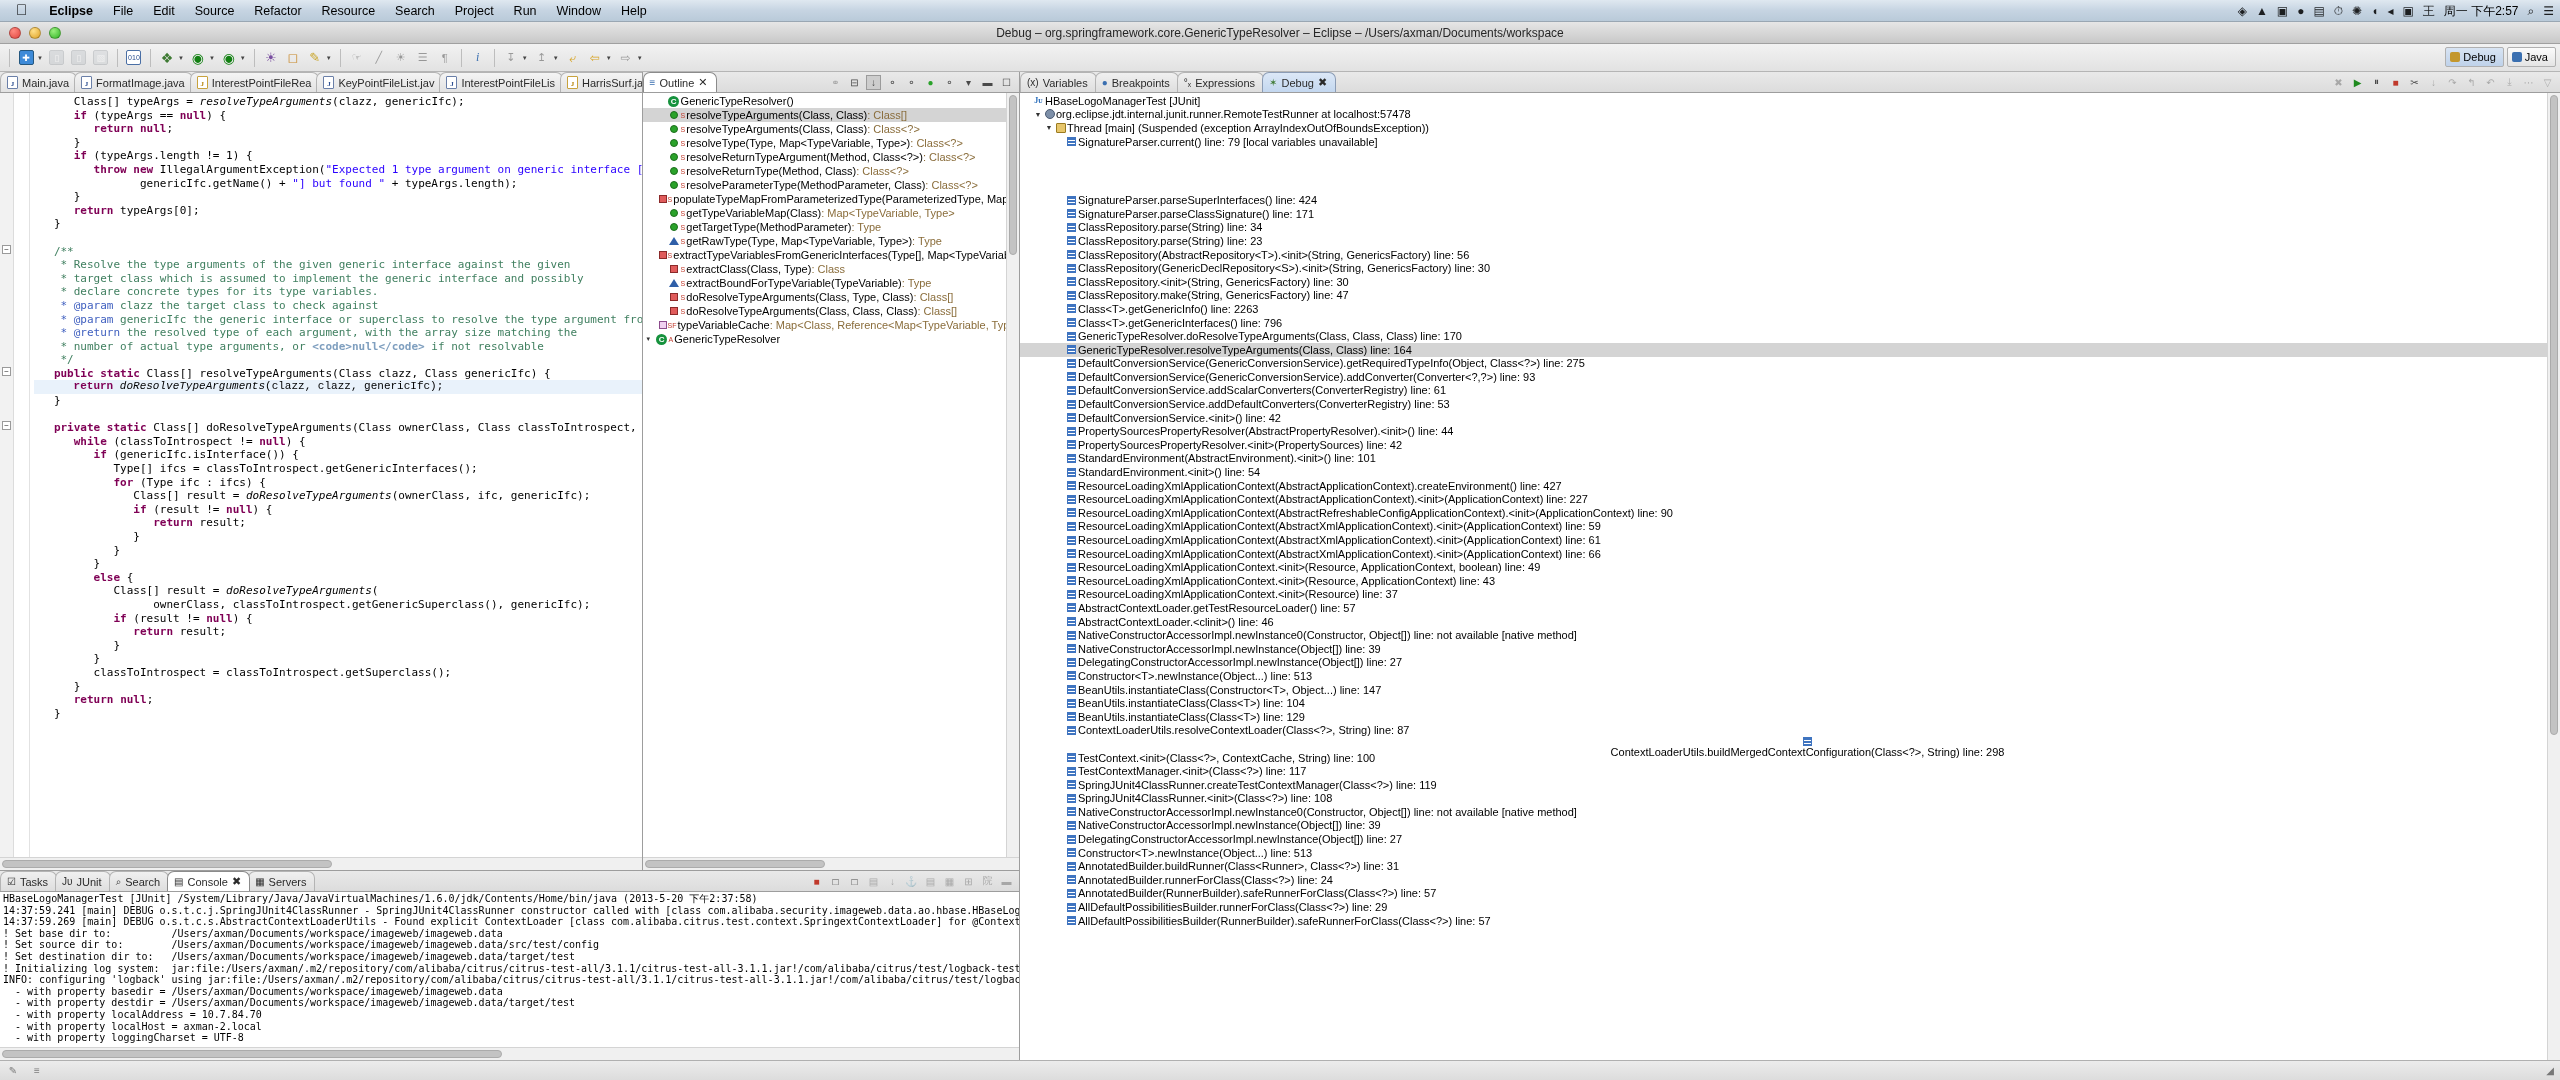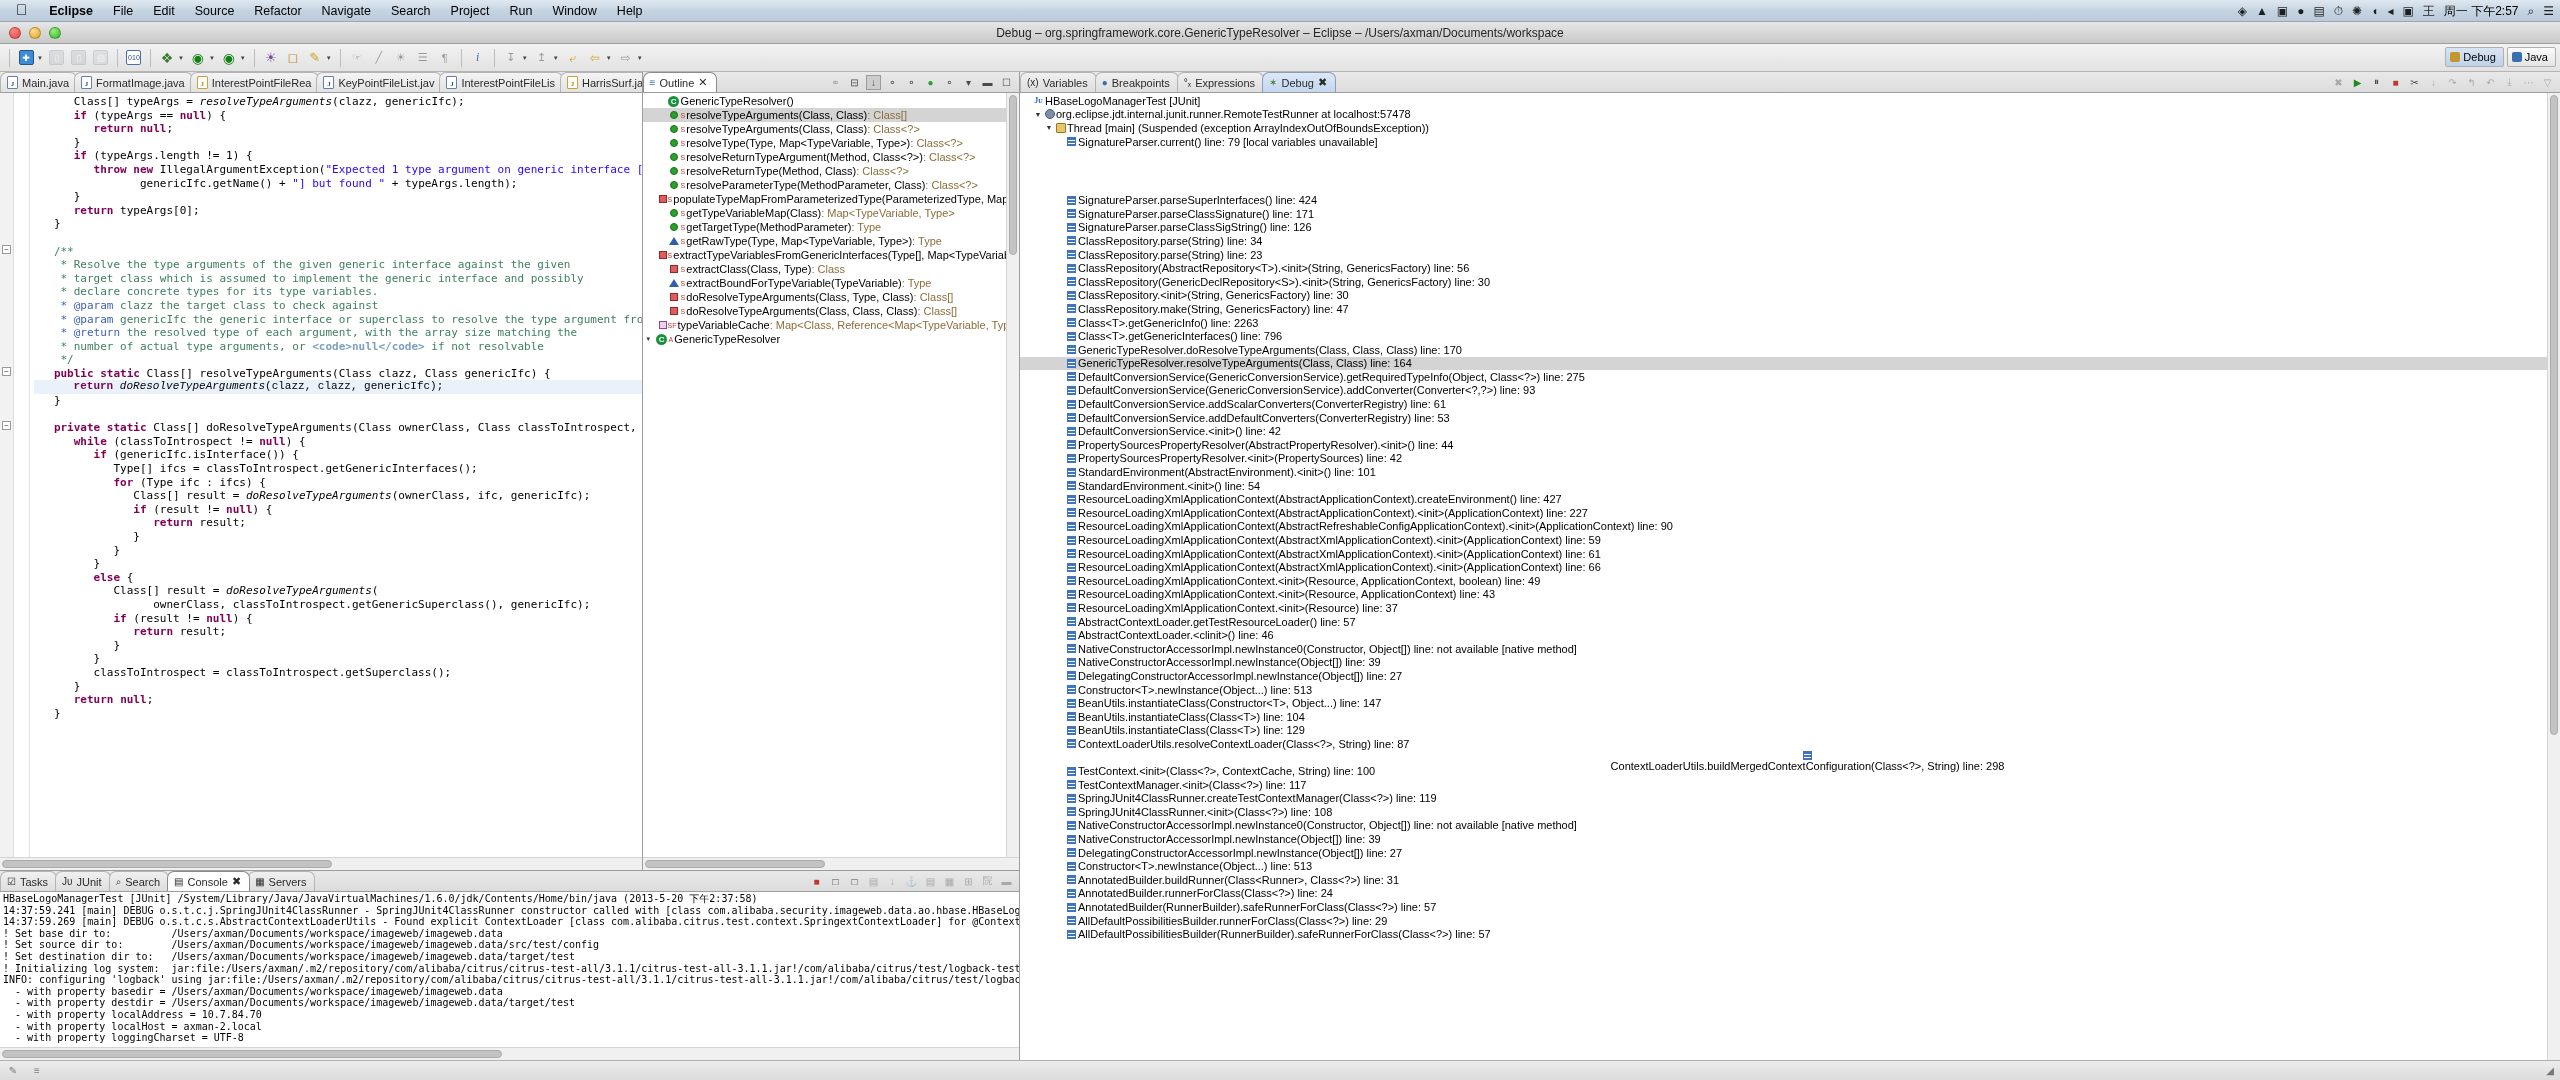--- a/index.html
+++ b/index.html
@@ -345,21 +345,21 @@
 </head>
 <body>
 
 <div id="mac-menubar">
   <span class="apple-logo"></span>
   <span class="mac-menu-item app-name">Eclipse</span>
   <span class="mac-menu-item">File</span>
   <span class="mac-menu-item">Edit</span>
   <span class="mac-menu-item">Source</span>
   <span class="mac-menu-item">Refactor</span>
-  <span class="mac-menu-item">Navigate</span>
+  <span class="mac-menu-item">Resource</span>
   <span class="mac-menu-item">Search</span>
   <span class="mac-menu-item">Project</span>
   <span class="mac-menu-item">Run</span>
   <span class="mac-menu-item">Window</span>
   <span class="mac-menu-item">Help</span>
   <div id="mac-status">
     <span class="sicon">◈</span>
     <span class="sicon">▲</span>
     <span class="sicon">▣</span>
     <span class="sicon">●</span>
@@ -885,27 +885,20 @@
             <span class="dg-ic">
               <span class="frameic"></span>
             </span>
             <span>SignatureParser.parseClassSignature() line: 171</span>
           </div>
           <div class="dg-row" style="padding-left: 35px;">
             <span class="dg-ar"></span>
             <span class="dg-ic">
               <span class="frameic"></span>
             </span>
-            <span>SignatureParser.parseClassSigString() line: 126</span>
-          </div>
-          <div class="dg-row" style="padding-left: 35px;">
-            <span class="dg-ar"></span>
-            <span class="dg-ic">
-              <span class="frameic"></span>
-            </span>
             <span>ClassRepository.parse(String) line: 34</span>
           </div>
           <div class="dg-row" style="padding-left: 35px;">
             <span class="dg-ar"></span>
             <span class="dg-ic">
               <span class="frameic"></span>
             </span>
             <span>ClassRepository.parse(String) line: 23</span>
           </div>
           <div class="dg-row" style="padding-left: 35px;">

